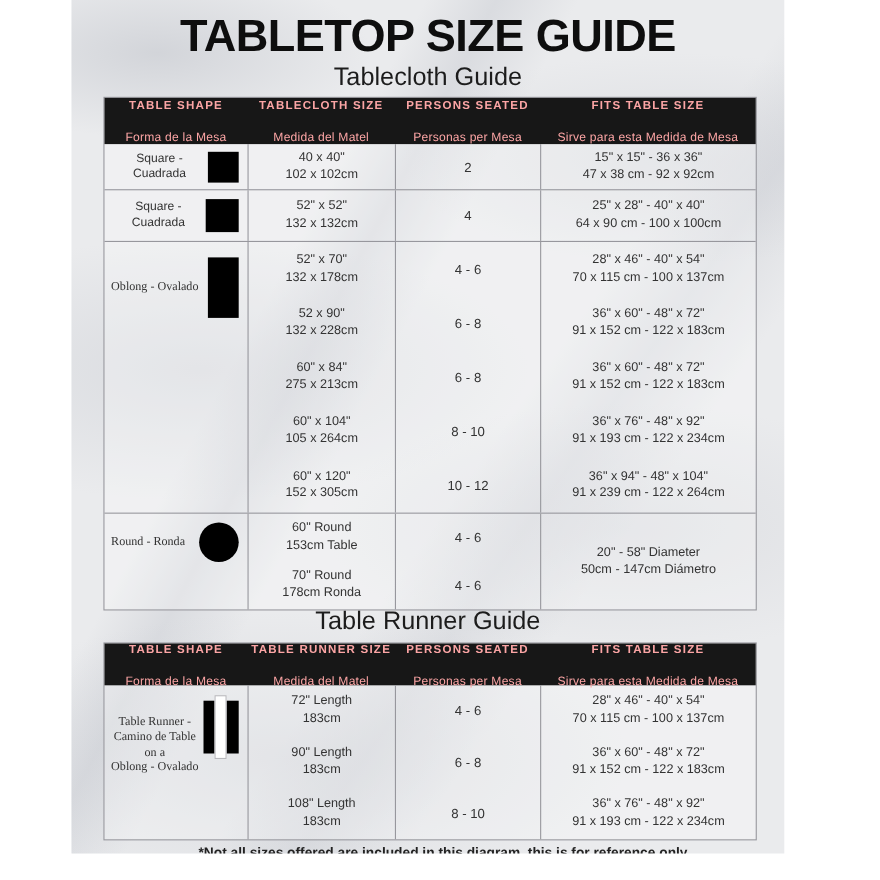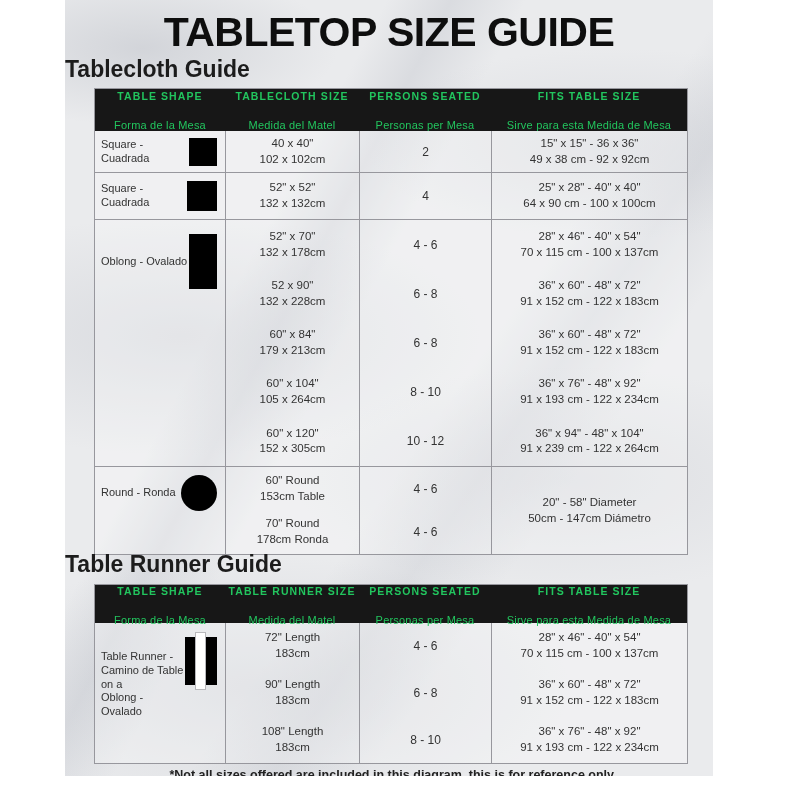--- a/index.html
+++ b/index.html
@@ -15,59 +15,59 @@
       radial-gradient(ellipse 420px 160px at 85% 18%, rgba(188,191,199,.30), transparent 60%),
       radial-gradient(ellipse 500px 200px at 18% 42%, rgba(180,184,193,.30), transparent 60%),
       radial-gradient(ellipse 460px 190px at 78% 60%, rgba(186,189,197,.26), transparent 60%),
       radial-gradient(ellipse 520px 220px at 30% 86%, rgba(178,182,191,.30), transparent 60%),
       linear-gradient(118deg, transparent 30%, rgba(160,165,177,.22) 36%, transparent 43%),
       linear-gradient(125deg, transparent 55%, rgba(160,165,177,.18) 62%, transparent 70%);
   }
 
   .page-title { position:absolute; top:9px; left:0; width:100%; text-align:center;
     font-size:41px; font-weight:800; letter-spacing:-0.5px; color:#0e0e0e; }
-  .guide-title { position:absolute; left:0; width:100%; 
-    font-size:23px; font-weight:700; color:#1c1c1c; }
+  .guide-title { position:absolute; left:0; width:100%; text-align:center;
+    font-size:23px; font-weight:400; color:#1c1c1c; }
   .gt1 { top:56px; } .gt2 { top:551px; }
 
   .tbl { position:absolute; left:29px; width:594px; border:1px solid #97979d; background:rgba(255,255,255,.28); }
   .tbl1 { top:88px; } .tbl2 { top:584px; }
 
-  .hdr { display:grid; grid-template-columns:130px 134px 132px 196px; background:#171717; color:#22c55e; }
+  .hdr { display:grid; grid-template-columns:130px 134px 132px 196px; background:#171717; color:#fca5a5; }
   .hdr1 { height:42px; } .hdr2 { height:38px; }
   .hc { display:flex; flex-direction:column; justify-content:center; align-items:center; text-align:center; }
   .hc .en { font-size:10.5px; font-weight:bold; letter-spacing:1.1px; }
   .hc .es { font-size:11px; margin-top:17px; letter-spacing:.2px; }
 
   .sec { display:grid; grid-template-columns:130px 134px 132px 196px; }
   .sec + .sec { border-top:1px solid #97979d; }
   .sec > div + div { border-left:1px solid #97979d; }
   .h-sq1 { height:41px; } .h-sq2 { height:47px; } .h-obl { height:247px; } .h-rnd { height:88px; } .h-run { height:140px; }
 
   .cell { color:#333; }
   .entries { display:flex; flex-direction:column; height:100%; }
   .entry { flex:1; display:flex; flex-direction:column; justify-content:center; align-items:center; text-align:center; }
   .entry .ln { font-size:11.5px; line-height:1.38; color:#333; }
   .pv { font-size:12px; color:#333; }
 
-  .shape-cell { display:flex; align-items:center; }
+  .shape-cell { display:flex; align-items:center;text-align:center; }
   .shape-inner { display:flex; align-items:center; justify-content:space-between; width:100%; padding:0 8px 0 6px; }
-  .shape-cell.top { align-items:flex-start; }
+  .shape-cell.top { align-items:flex-start;font-family:Liberation Serif, serif; }
   .shape-cell.top .shape-inner { margin-top:14px; }
   .shape-label { font-size:11px; color:#333; line-height:1.25; }
 
   .icon-square  { width:28px; height:28px; background:#000; flex:none; }
   .icon-square.lg { width:30px; height:30px; }
   .icon-oblong  { width:28px; height:55px; background:#000; flex:none; }
   .icon-circle  { width:36px; height:36px; background:#000; border-radius:50%; flex:none; }
   .icon-runner  { position:relative; width:32px; height:58px; flex:none; }
   .icon-runner .rt-table { position:absolute; left:0; top:5px; width:32px; height:48px; background:#000; }
   .icon-runner .rt-strip { position:absolute; left:10px; top:0; width:11px; height:58px; background:#fff; border:1px solid #b8b8bc; }
 
-  .footnote { position:absolute; top:768px; left:4px; width:100%; text-align:center;
+  .footnote { position:absolute; top:768px; left:15px; width:100%; text-align:center;
     font-size:12.5px; font-weight:600; color:#222; }
 </style>
 </head>
 <body>
 
 <div id="stage">
   <div class="sheet">
 
     <div class="page-title">TABLETOP SIZE GUIDE</div>
     <div class="guide-title gt1">Tablecloth Guide</div>
@@ -106,21 +106,21 @@
             </div>
         </div>
         <div class="cell entries">
           <div class="entry">
               <span class="pv">2</span>
             </div>
         </div>
         <div class="cell entries">
           <div class="entry">
               <span class="ln">15" x 15" - 36 x 36"</span>
-              <span class="ln">49 x 38 cm - 92 x 92cm</span>
+              <span class="ln">47 x 38 cm - 92 x 92cm</span>
             </div>
         </div>
       </div>
 
       <div class="sec h-sq2">
         <div class="cell shape-cell">
           <div class="shape-inner">
             <span class="shape-label">Square - Cuadrada</span>
             <span class="icon-square lg"></span>
           </div>
@@ -155,21 +155,21 @@
           <div class="entry">
               <span class="ln">52" x 70"</span>
               <span class="ln">132 x 178cm</span>
             </div>
           <div class="entry">
               <span class="ln">52 x 90"</span>
               <span class="ln">132 x 228cm</span>
             </div>
           <div class="entry">
               <span class="ln">60" x 84"</span>
-              <span class="ln">179 x 213cm</span>
+              <span class="ln">275 x 213cm</span>
             </div>
           <div class="entry">
               <span class="ln">60" x 104"</span>
               <span class="ln">105 x 264cm</span>
             </div>
           <div class="entry">
               <span class="ln">60" x 120"</span>
               <span class="ln">152 x 305cm</span>
             </div>
         </div>

